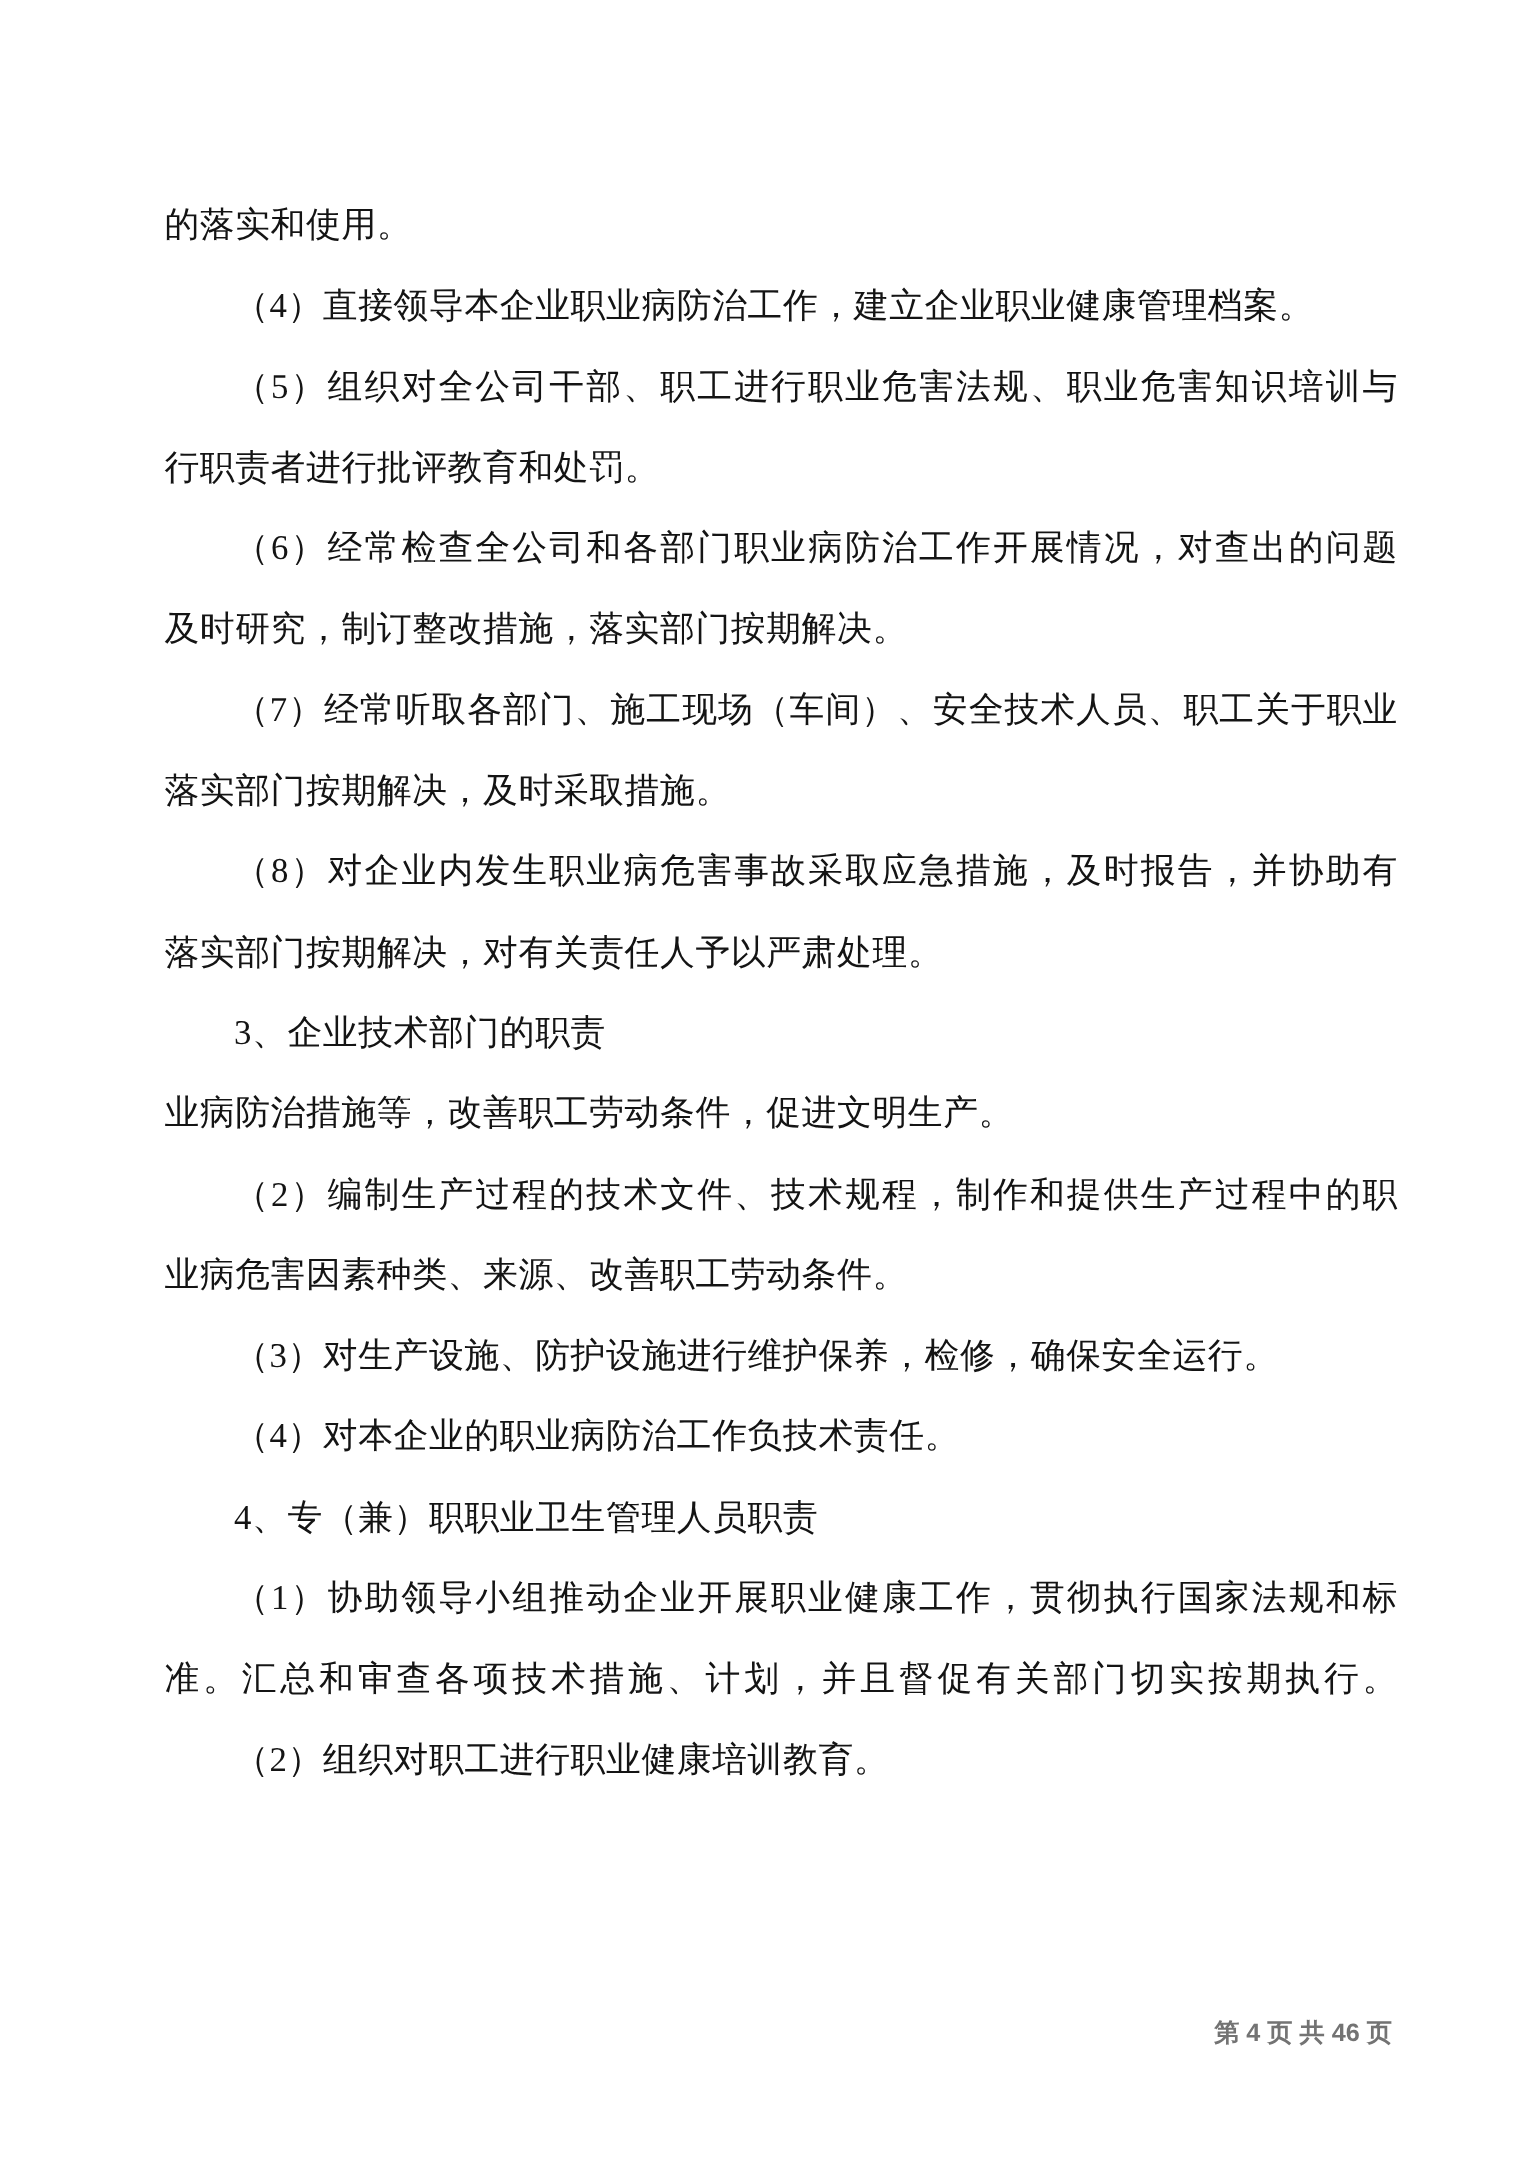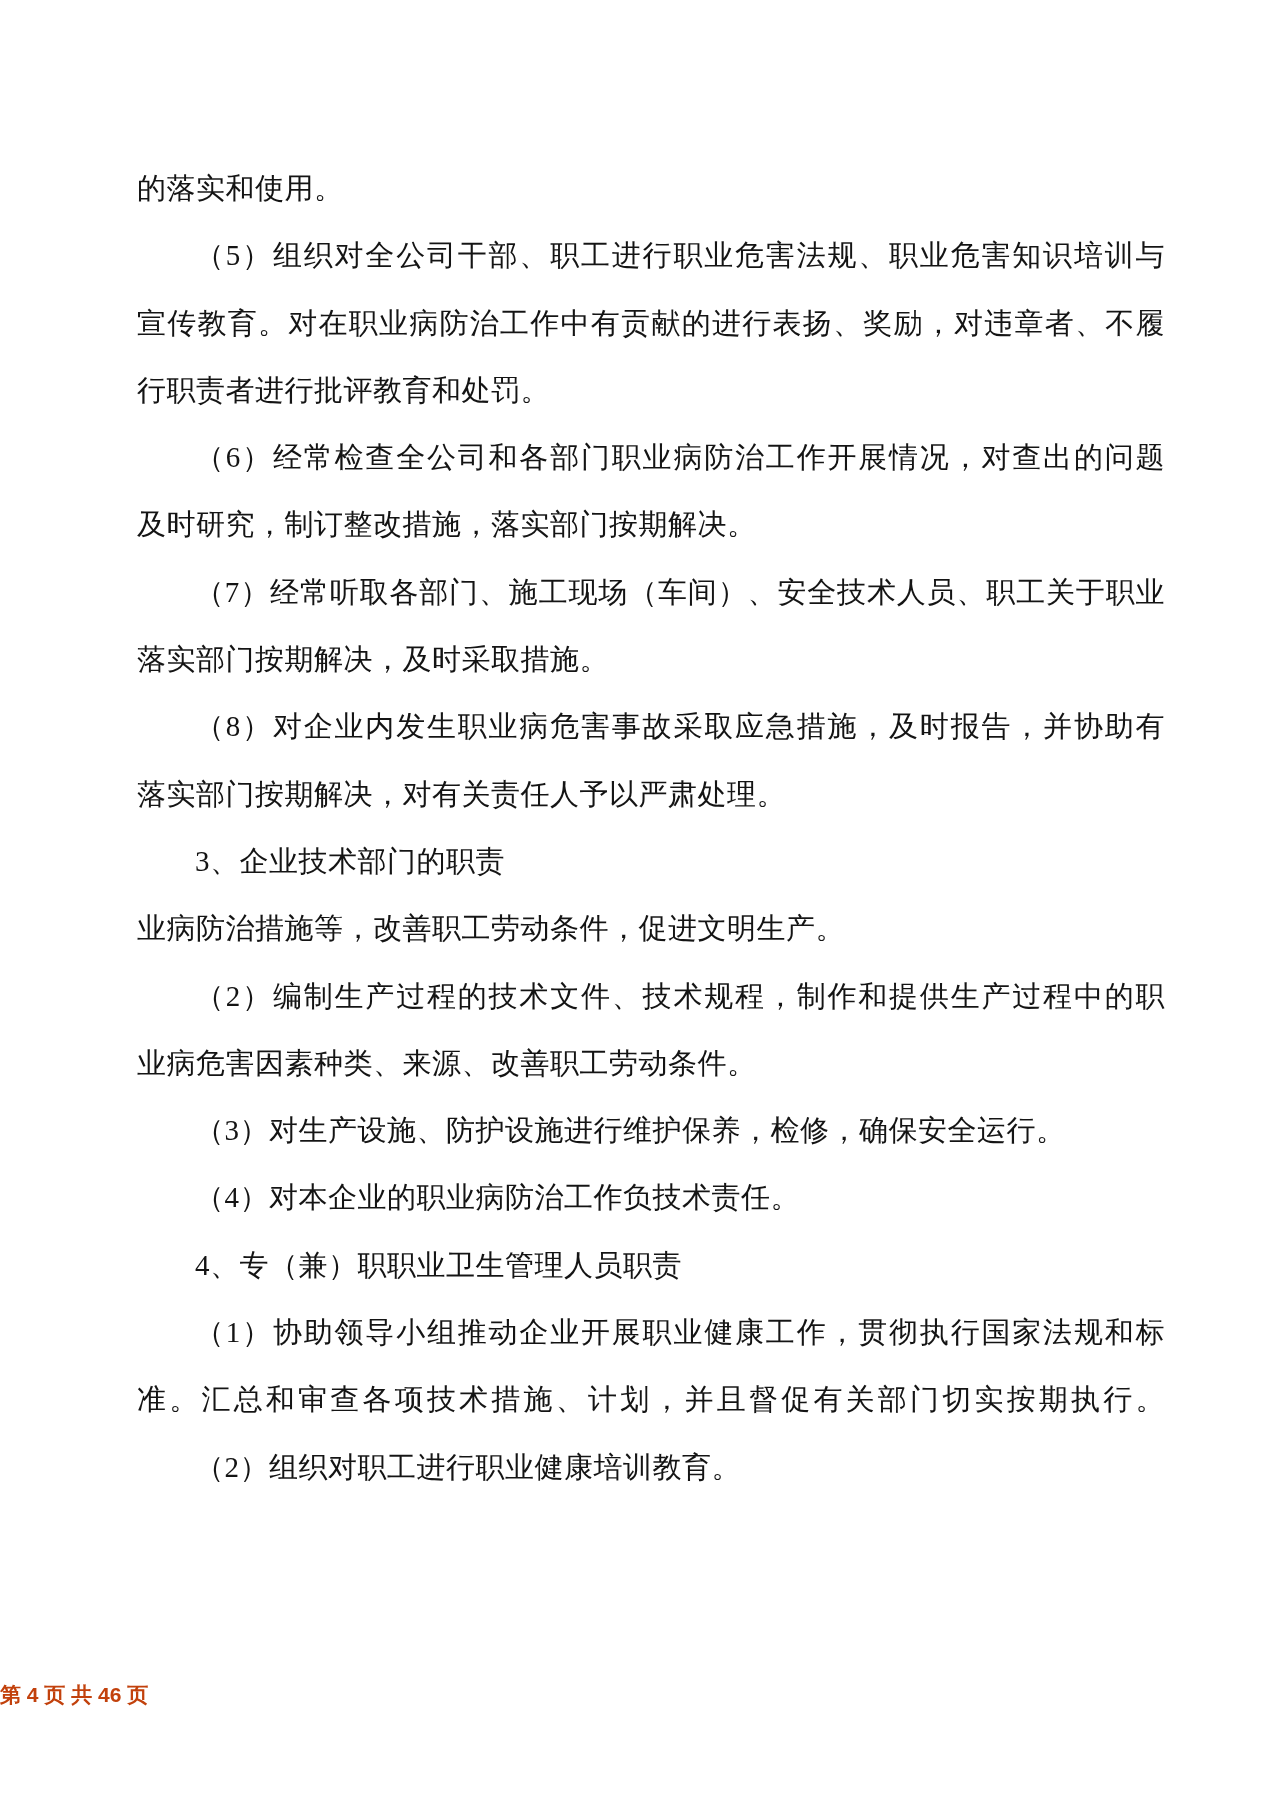--- a/index.html
+++ b/index.html
@@ -37,36 +37,36 @@
   .line.fill {
     text-align: justify;
     text-align-last: justify;
     text-justify: inter-character;
   }
   .footer {
     position: absolute;
     top: 1680px;
     left: 0;
     width: 1160px;
-    text-align: left;
+    text-align: right;
     font-family: "Liberation Sans", "DejaVu Sans", sans-serif;
     font-weight: bold;
     font-size: 21px;
     line-height: 30px;
-    color: #c2410c;
+    color: #737373;
   }
 </style>
 </head>
 <body>
 
 <div class="page">
   <div class="content">
       <div class="line">的落实和使用。</div>
+      <div class="line indent">（4）直接领导本企业职业病防治工作，建立企业职业健康管理档案。</div>
       <div class="line indent fill">（5）组织对全公司干部、职工进行职业危害法规、职业危害知识培训与</div>
-      <div class="line fill">宣传教育。对在职业病防治工作中有贡献的进行表扬、奖励，对违章者、不履</div>
       <div class="line">行职责者进行批评教育和处罚。</div>
       <div class="line indent fill">（6）经常检查全公司和各部门职业病防治工作开展情况，对查出的问题</div>
       <div class="line">及时研究，制订整改措施，落实部门按期解决。</div>
       <div class="line indent fill">（7）经常听取各部门、施工现场（车间）、安全技术人员、职工关于职业</div>
       <div class="line">落实部门按期解决，及时采取措施。</div>
       <div class="line indent fill">（8）对企业内发生职业病危害事故采取应急措施，及时报告，并协助有</div>
       <div class="line">落实部门按期解决，对有关责任人予以严肃处理。</div>
       <div class="line indent">3、企业技术部门的职责</div>
       <div class="line">业病防治措施等，改善职工劳动条件，促进文明生产。</div>
       <div class="line indent fill">（2）编制生产过程的技术文件、技术规程，制作和提供生产过程中的职</div>

